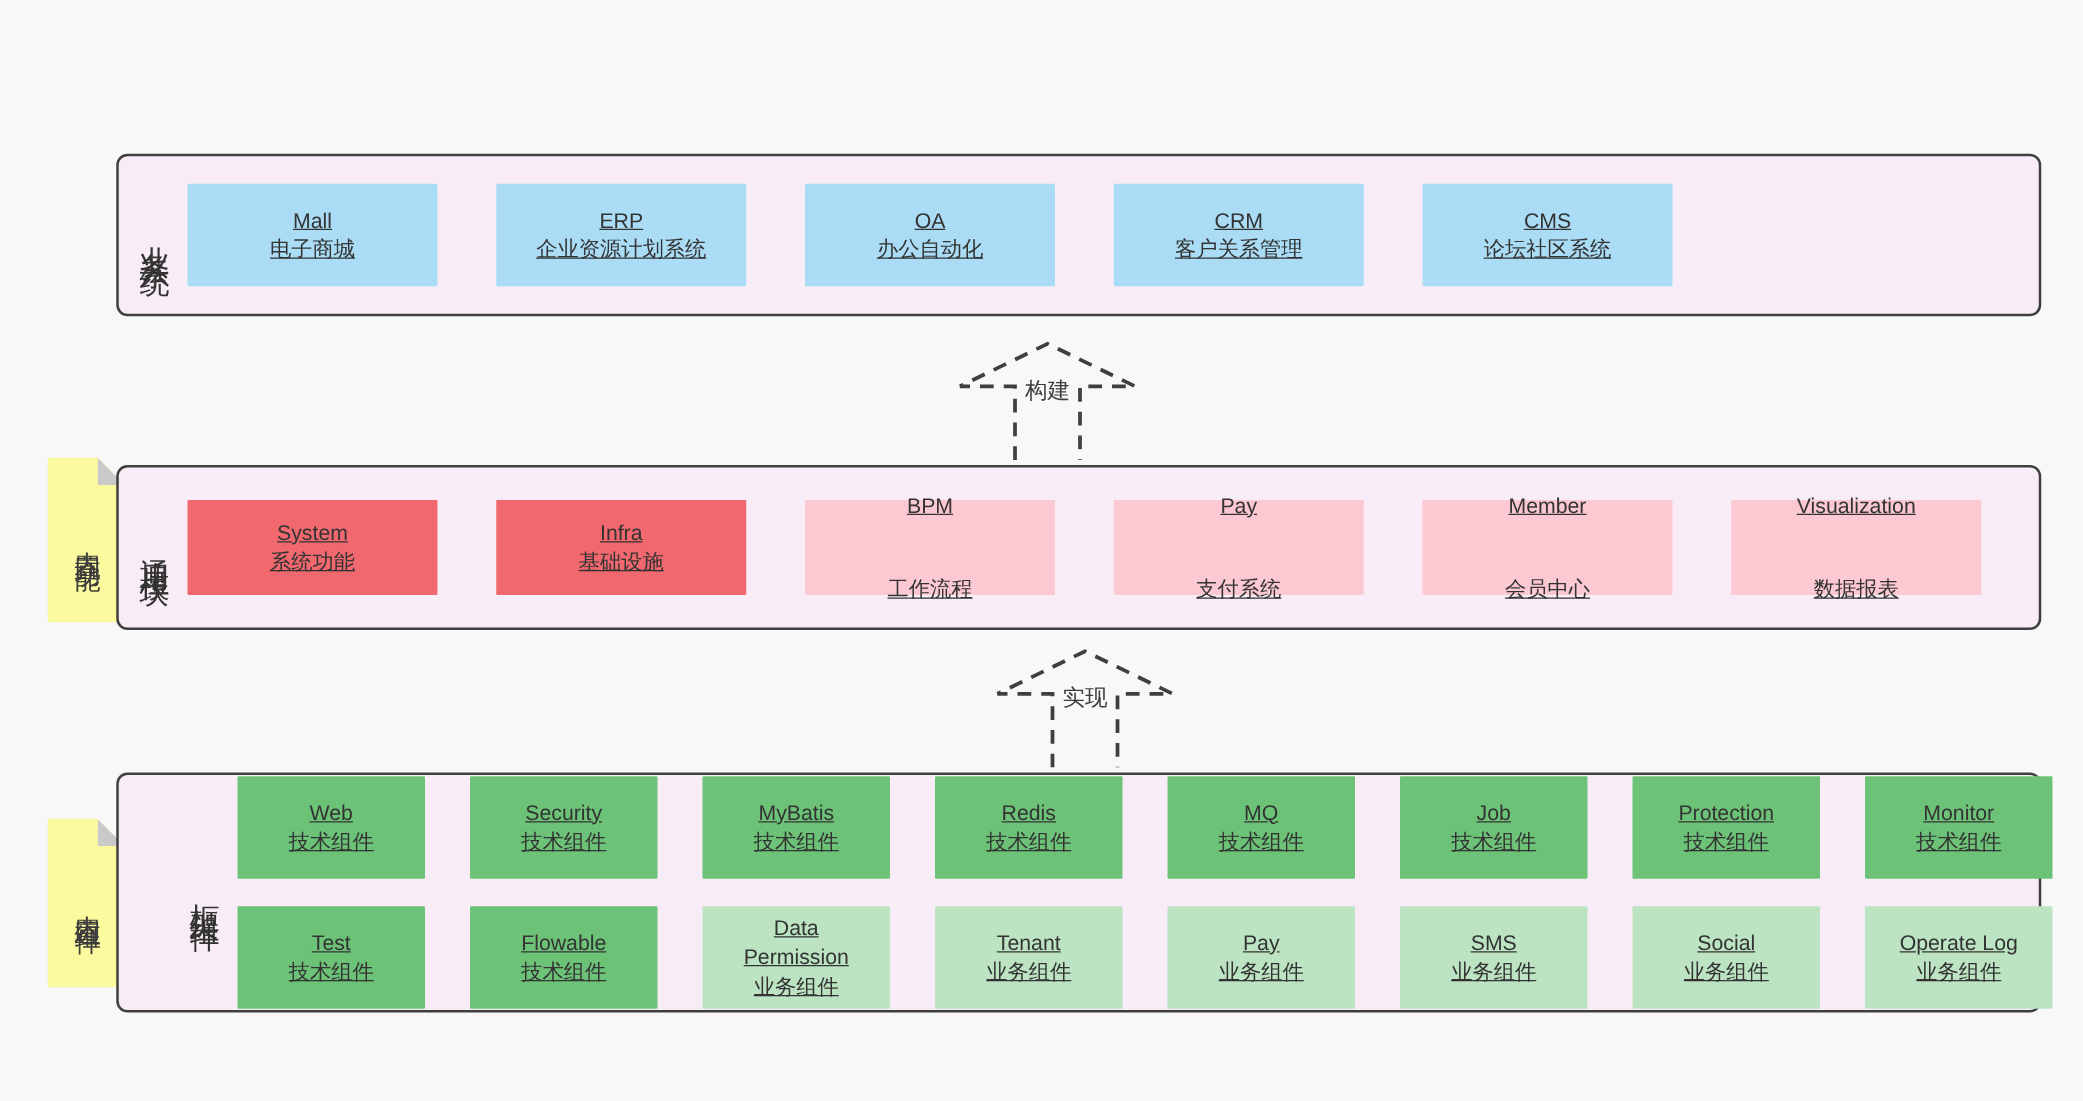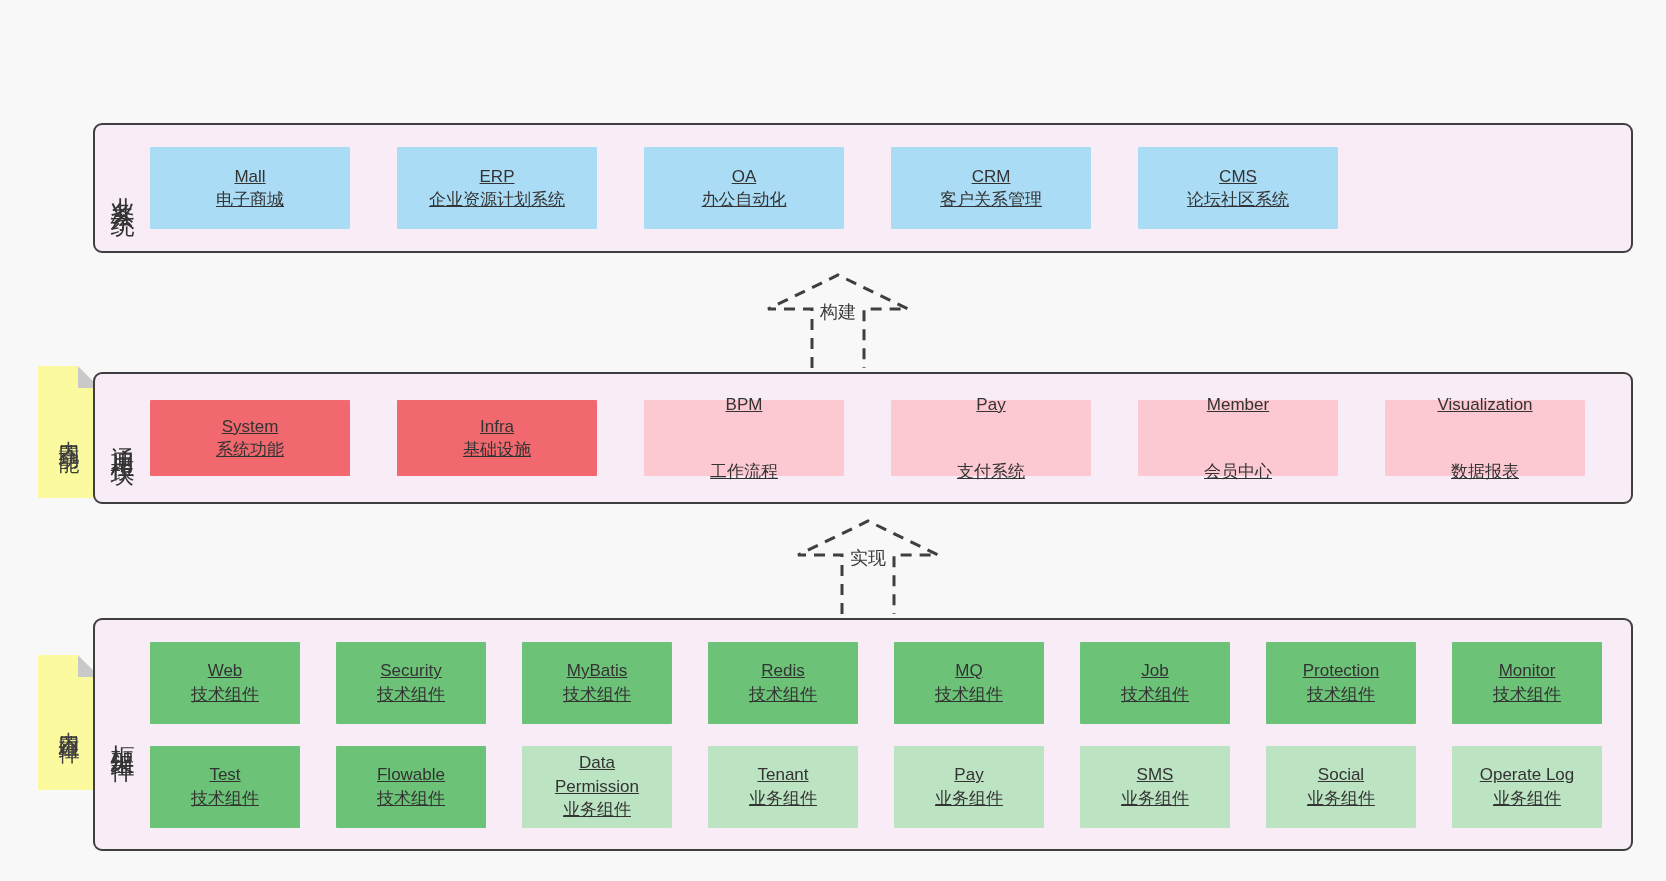--- a/index.html
+++ b/index.html
@@ -4,21 +4,21 @@
 <style>
   html,body { margin:0; padding:0; background:#f8f8f8; font-family:"Liberation Sans","DejaVu Sans",sans-serif; }
   .canvas { position:relative; width:1666px; height:881px; background:#f8f8f8; overflow:hidden; }
 
   
   .panel { position:absolute; left:93px; width:1540px; box-sizing:border-box;
            background:#f8edf7; border:2px solid #3f3f3f; border-radius:9px;
            display:flex; z-index:2; }
   .panel-business  { top:123px; height:130px; }
   .panel-modules   { top:372px; height:132px; }
-  .panel-framework { top:618px; height:233px; }
+  .panel-framework { top:618px; height:192px;padding-left:40px; }
 
   .vlabel { flex:0 0 55px; display:flex; align-items:center; justify-content:center;
             writing-mode:vertical-rl; text-orientation:upright;
             font-size:24px; color:#333; letter-spacing:5px; }
 
   .rows { flex:1 1 auto; display:flex; flex-direction:column; justify-content:center; gap:22px; min-width:0; }
   .row  { display:flex; align-items:center; }
   .row-6 { gap:47px; }
   .row-8 { gap:36px; }
 

